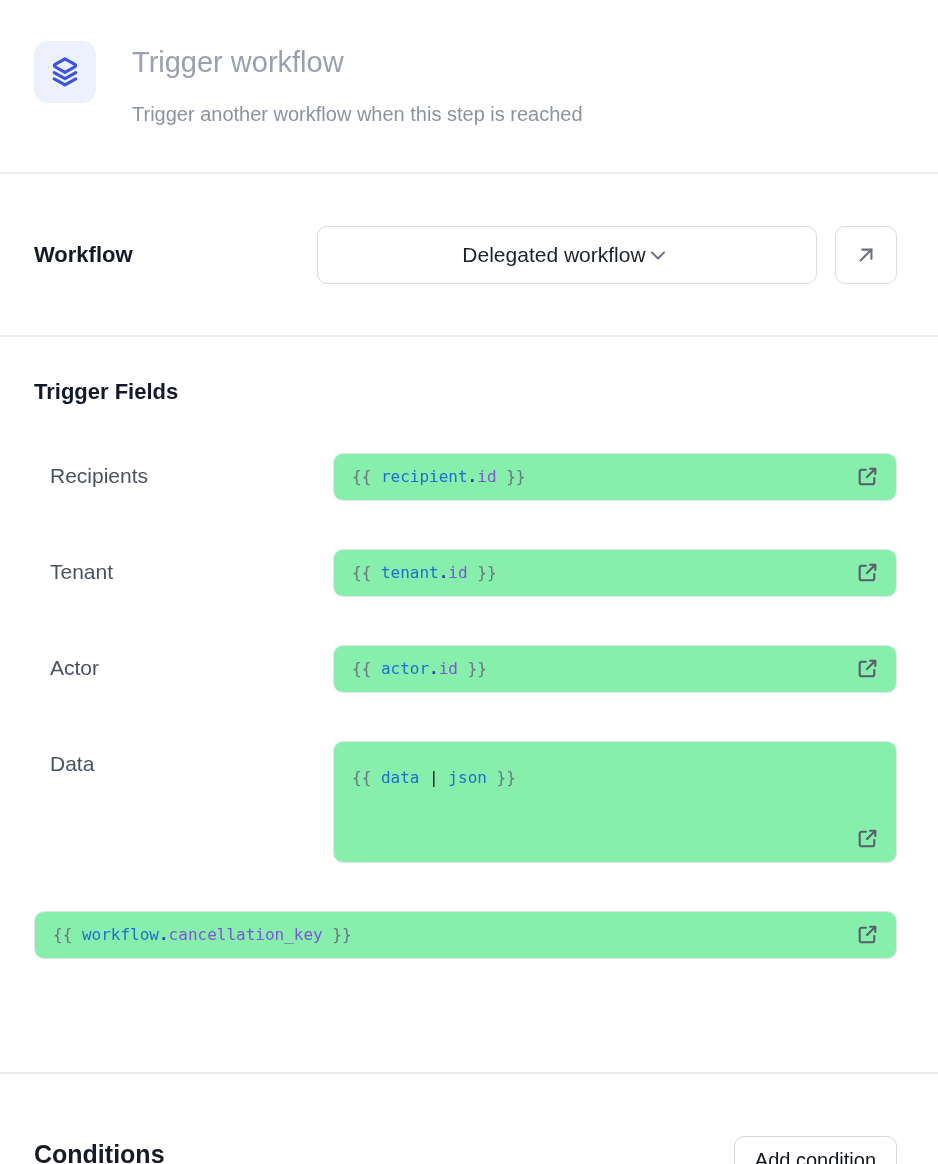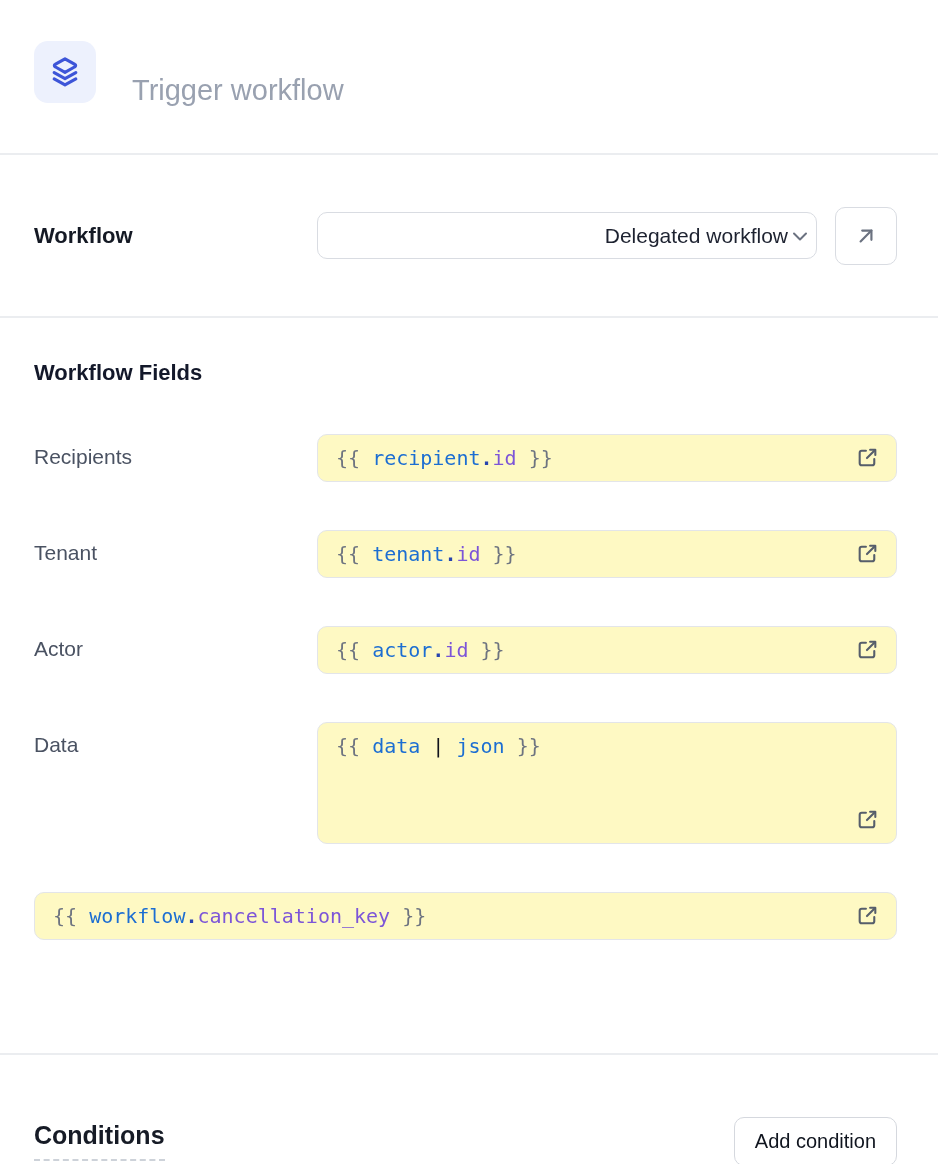--- a/index.html
+++ b/index.html
@@ -15,50 +15,50 @@
   html,body{background:#fff;}
   body{
     width:938px;height:1164px;margin:0 auto;position:relative;overflow:hidden;
     font-family:"Liberation Sans", sans-serif;color:#111827;
   }
   
   .header{display:flex;gap:36px;padding:41px 41px 0 34px;}
   .icon-box{width:62px;height:62px;border-radius:14px;background:var(--icon-bg);
     display:flex;align-items:center;justify-content:center;flex:none;}
   .icon-box svg{width:36px;height:36px;color:var(--accent);}
-  .header-text{padding-top:6px;margin-top:28px;}
+  .header-text{padding-top:6px;}
   .title{font-size:29px;font-weight:400;color:#99a1b0;line-height:1.1;}
   .subtitle{margin-top:24px;font-size:20px;color:#8b92a1;}
   
   .divider{border:none;border-top:2px solid #ebedf0;height:0;}
   .divider-1{margin-top:46px;}
   .divider-2{margin-top:0;}
   .divider-3{margin-top:55px;}
   
   .workflow-row{display:flex;align-items:center;padding:52px 41px 51px 34px;}
   .row-label{width:283px;flex:none;font-size:22px;font-weight:600;color:#141924;}
-  .select{flex:1;height:47px;border:1.5px solid #d9dce2;border-radius:10px;background:#fff;
-    display:flex;align-items:center;justify-content:flex-end;
-    padding:0 4px 0 22px;font-size:21px;color:#1d2230;cursor:pointer;}
+  .select{flex:1;height:58px;border:1.5px solid #d9dce2;border-radius:10px;background:#fff;
+    display:flex;align-items:center;justify-content:center;
+    padding:0 24px 0 22px;font-size:21px;color:#1d2230;cursor:pointer;}
   .select svg{width:24px;height:24px;color:#6b7280;flex:none;}
   .open-btn{width:62px;height:58px;margin-left:18px;border:1.5px solid #d9dce2;border-radius:10px;
     background:#fff;display:flex;align-items:center;justify-content:center;color:#6b7280;cursor:pointer;}
   .open-btn svg{width:26px;height:26px;}
   
   .fields-section{padding:42px 41px 58px 34px;}
   .section-heading{font-size:22px;font-weight:700;color:#13182a;}
   .field-row{display:flex;align-items:flex-start;margin-top:48px;}
-  .f-label{width:283px;flex:none;font-size:21px;color:#4a5262;padding-top:11px;}
-  .code-field{flex:1;min-height:48px;border:1.5px solid #e3e5e9;border-radius:10px;background:#fef9c3;
+  .f-label{width:283px;flex:none;font-size:21px;color:#4a5262;padding-top:11px;margin-left:16px;}
+  .code-field{flex:1;min-height:48px;border:1.5px solid #e3e5e9;border-radius:10px;background:#86efac;
     display:flex;align-items:center;position:relative;padding:0 16px 0 18px;
-    font-family:"DejaVu Sans Mono", monospace;font-size:20px;}
+    font-family:"DejaVu Sans Mono", monospace;font-size:16px;}
   .code-text{white-space:pre;}
   .code-field .ext{margin-left:auto;display:flex;color:#565e6b;cursor:pointer;}
   .code-field .ext svg{width:25px;height:25px;}
-  .code-field.multiline{min-height:122px;align-items:flex-start;padding-top:11px;}
+  .code-field.multiline{min-height:122px;align-items:flex-start;padding-top:26px;}
   .code-field.multiline .ext{position:absolute;right:16px;bottom:11px;margin-left:0;}
   .tok-brace{color:var(--code-brace);}
   .tok-var{color:var(--code-var);}
   .tok-dot{color:var(--code-dot);font-weight:700;}
   .tok-prop{color:var(--code-prop);}
   .tok-pipe{color:var(--code-pipe);}
   
   .conditions{display:flex;align-items:center;justify-content:space-between;
     padding:62px 41px 0 34px;}
   .cond-title{font-size:25px;font-weight:700;color:#161b26;
@@ -74,20 +74,21 @@
     <span style="display:flex;">
       <svg viewBox="0 0 24 24" fill="none" stroke="currentColor" stroke-width="2.1" stroke-linecap="round" stroke-linejoin="round">
         <path d="M12 3.2 5.4 6.9a.9.9 0 0 0 0 1.6L12 12.2l6.6-3.7a.9.9 0 0 0 0-1.6Z"></path>
         <path d="m4.8 12.4 7.2 4 7.2-4"></path>
         <path d="m4.8 16.6 7.2 4 7.2-4"></path>
       </svg>
     </span>
   </div>
   <div class="header-text">
     <div class="title">Trigger workflow</div>
+    <div class="subtitle">Trigger another workflow when this step is reached</div>
   </div>
 </div>
 
 <hr class="divider divider-1">
 
 <div class="workflow-row">
   <div class="row-label">Workflow</div>
   <div class="select">
     <span>Delegated workflow</span>
     <span style="display:flex;">
@@ -102,21 +103,21 @@
         <path d="M7 17 17 7"></path>
           <path d="M8.5 7H17v8.5"></path>
       </svg>
     </span>
   </button>
 </div>
 
 <hr class="divider divider-2">
 
 <div class="fields-section">
-  <div class="section-heading">Workflow Fields</div>
+  <div class="section-heading">Trigger Fields</div>
   <div id="field-rows">
   <div class="field-row">
     <div class="f-label">Recipients</div>
     <div class="code-field">
       <span class="code-text"><span class="tok-brace">{{ </span><span class="tok-var">recipient</span><span class="tok-dot">.</span><span class="tok-prop">id</span><span class="tok-brace"> }}</span></span>
       <span class="ext">
         <svg viewBox="0 0 24 24" fill="none" stroke="currentColor" stroke-width="2" stroke-linecap="round" stroke-linejoin="round">
           <path d="M18.5 13.5v4a2 2 0 0 1-2 2h-10a2 2 0 0 1-2-2v-10a2 2 0 0 1 2-2h4"></path>
           <path d="M14.5 4.5H19.5V9.5"></path>
           <path d="M11.5 12.5 19 5"></path>

